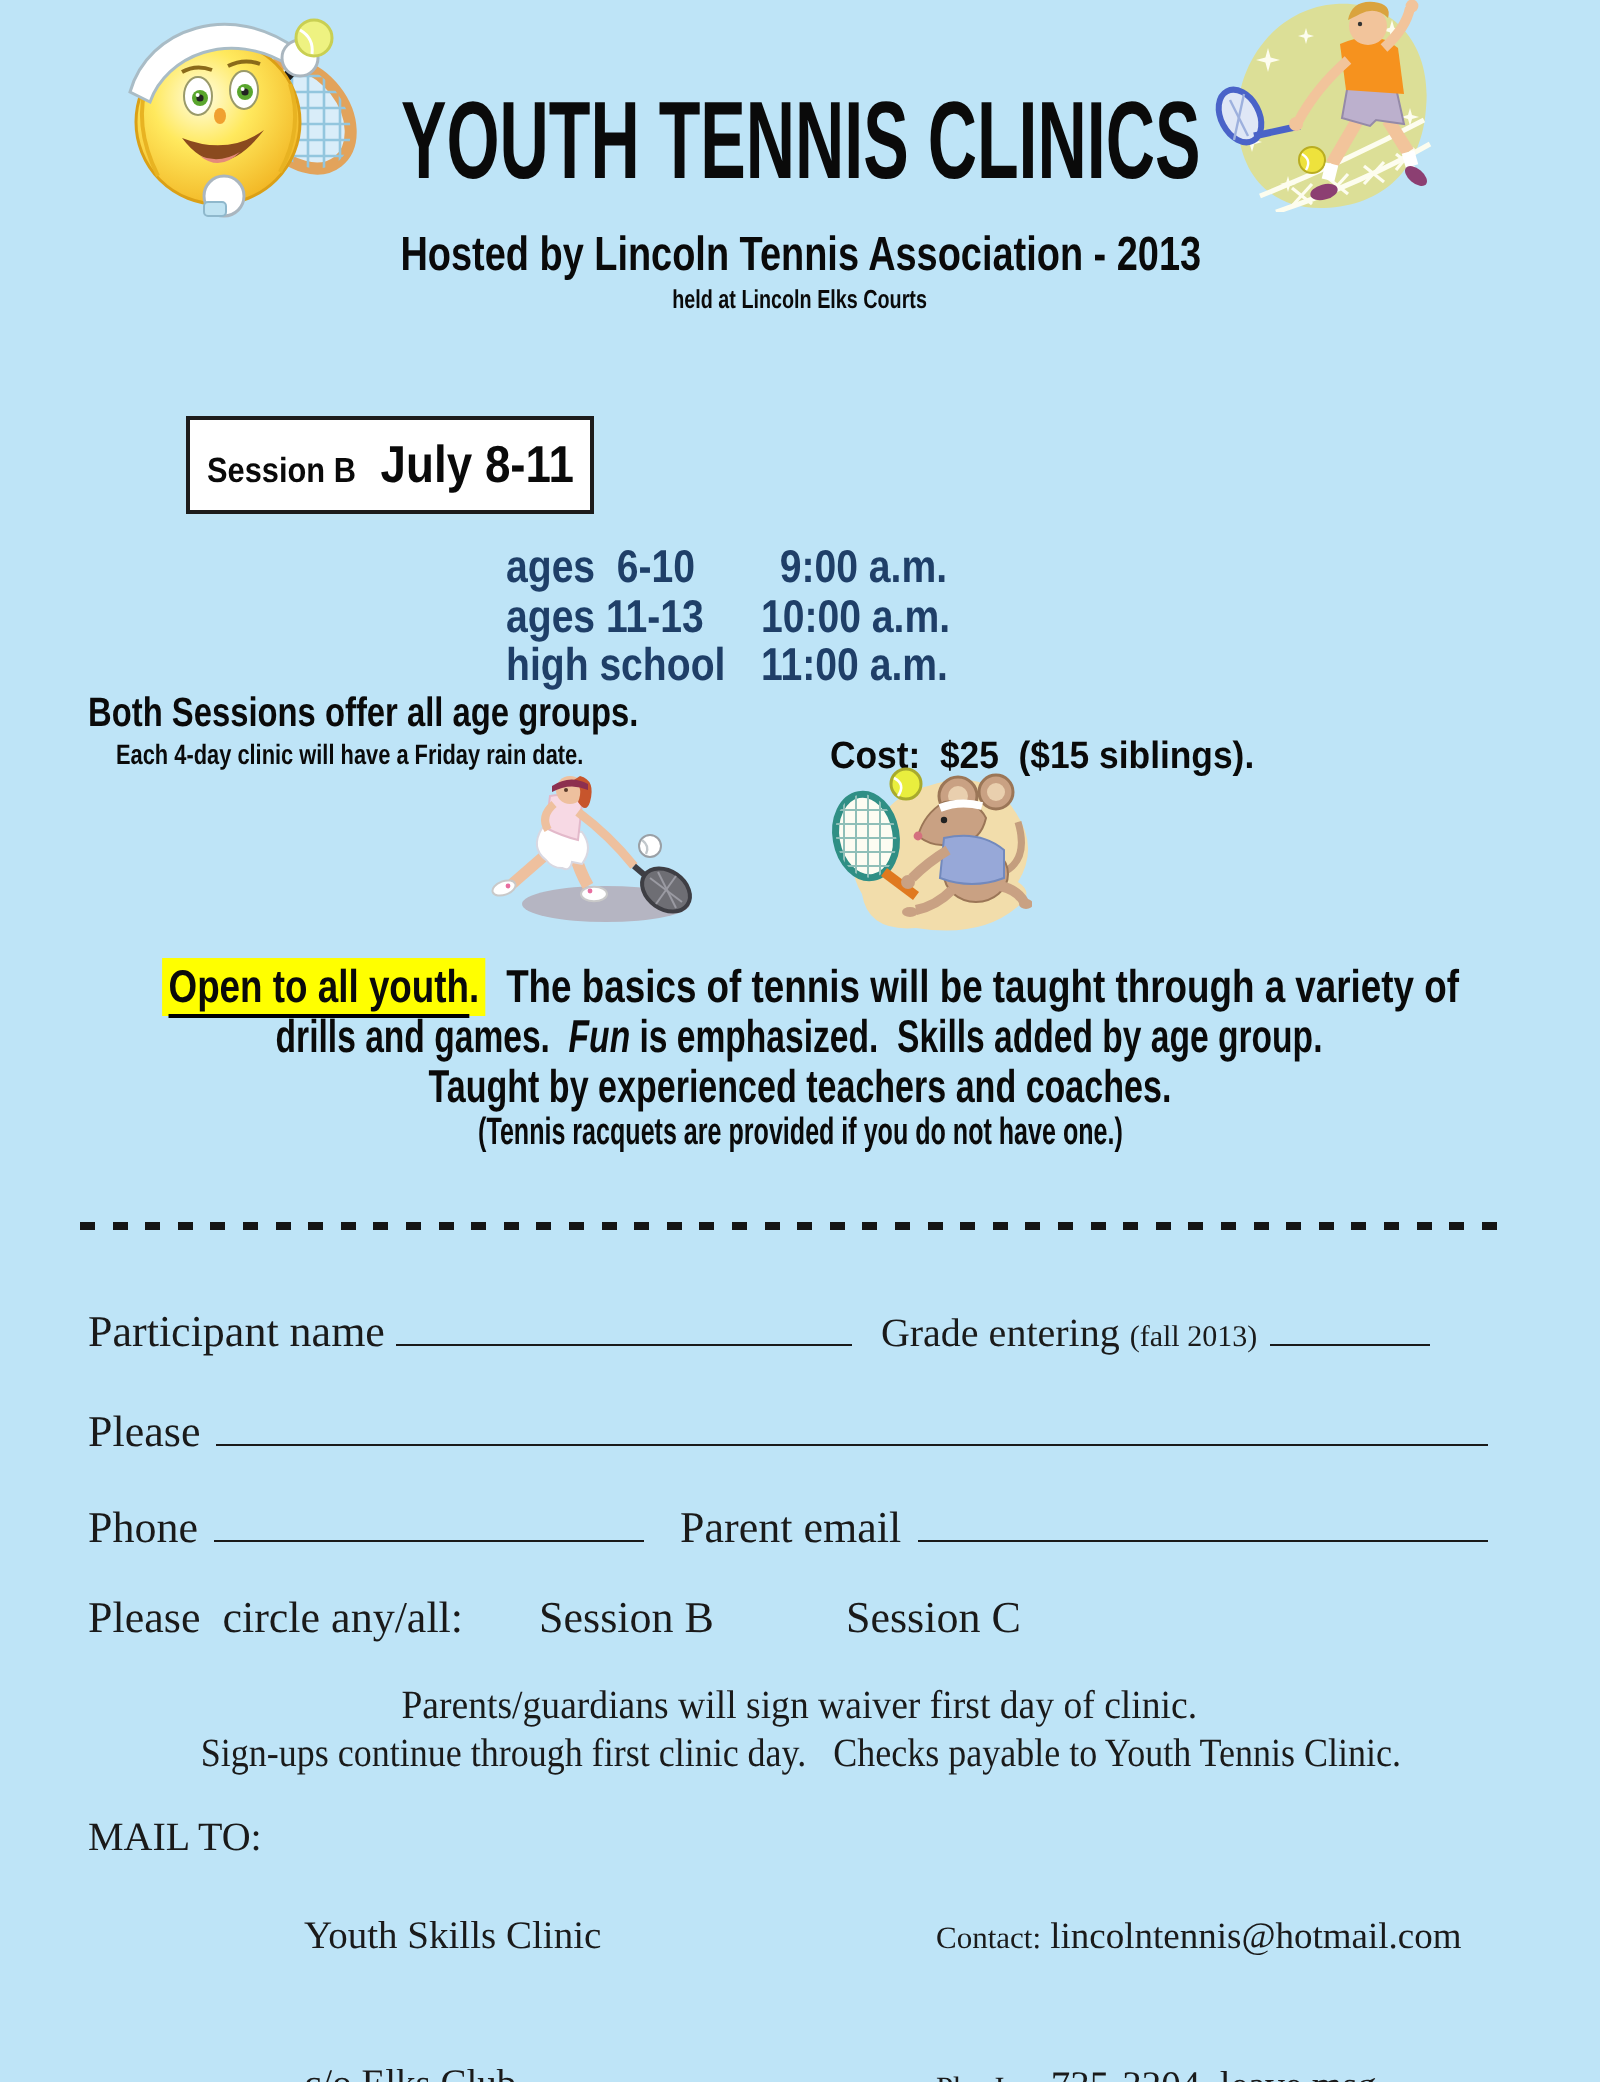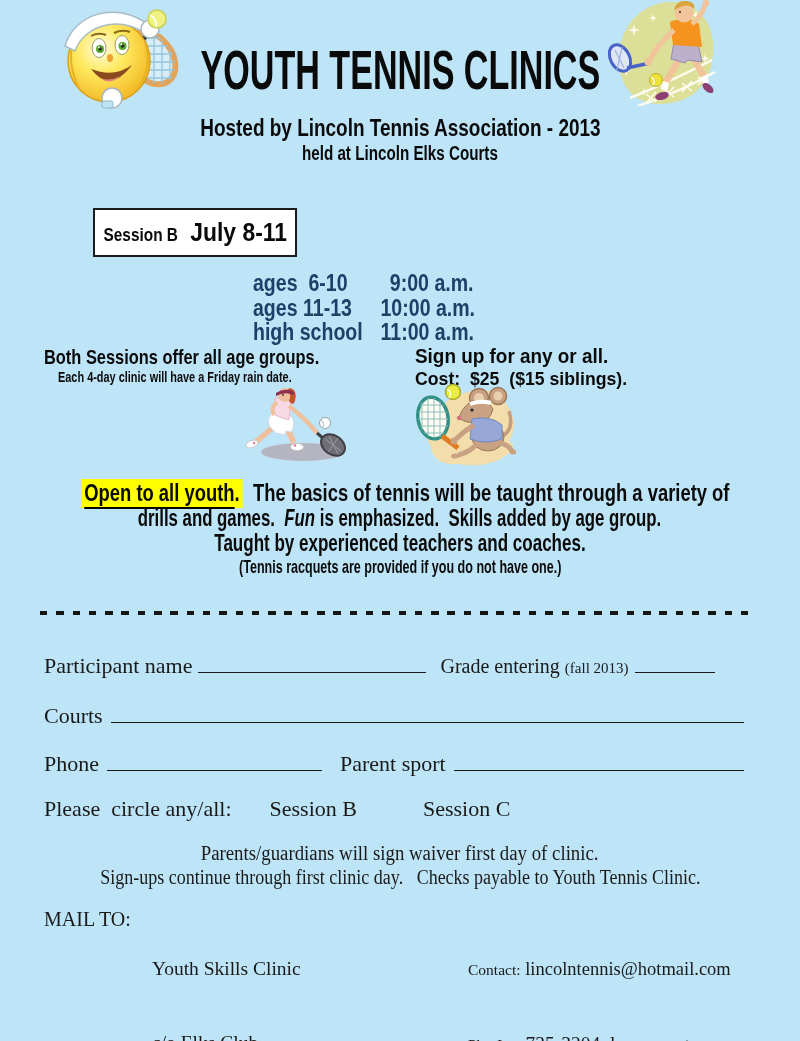--- a/index.html
+++ b/index.html
@@ -12,21 +12,21 @@
   .b { font-weight:bold; }
   .center { left:0; width:100%; text-align:center; }
   
   .cx { display:inline-block; white-space:pre; transform:scaleX(var(--sx,.8)); transform-origin:0 50%; }
   .cxc { transform-origin:50% 50%; }
   .serif { font-family:"Liberation Serif", serif; color:#1a1a1a; }
   .navy { color:#1f3f68; }
 
   .title { top:38px; font-size:55px; font-weight:bold; letter-spacing:0; }
   .sub1 { top:114px; font-size:24px; font-weight:bold; }
-  .sub2 { top:142px; font-size:20px; font-weight:bold; }
+  .sub2 { top:142px; font-size:13px; font-weight:bold; }
 
   .sbox {
     background:#ffffff; border:2px solid #1c1c1c; height:45px;
     display:flex; align-items:center; justify-content:center;
   }
   .sbox .lab { font-size:17.5px; font-weight:bold; margin-right:14px; }
   .sbox .dat { font-size:26px; font-weight:bold; }
 
   .sched { left:253px; top:271px; transform:scaleX(.85); transform-origin:left top; }
   .srow { line-height:24.5px; font-size:23px; font-weight:bold; white-space:pre; }
@@ -165,23 +165,20 @@
     <div class="srow"><span class="sgroup">ages 11-13</span><span class="stime">10:00 a.m.</span></div>
     <div class="srow"><span class="sgroup">high school</span><span class="stime">11:00 a.m.</span></div>
   </div>
 
   <div class="abs b" style="left:44px;top:345px;font-size:20.5px">
     <span class="cx" style="--sx:.80">Both Sessions offer all age groups.</span>
   </div>
   <div class="abs b" style="left:58px;top:369px;font-size:14px">
     <span class="cx" style="--sx:.78">Each 4-day clinic will have a Friday rain date.</span>
   </div>
-  <div class="abs b" style="left:415px;top:344px;font-size:21px">
-    <span class="cx" style="--sx:.90">Sign up for any or all.</span>
-  </div>
   <div class="abs b" style="left:415px;top:368px;font-size:19px">
     <span class="cx" style="--sx:.93">Cost:  $25  ($15 siblings).</span>
   </div>
 
   <svg class="abs" style="left:243px;top:386px" width="120" height="78" viewBox="0 0 120 78">
     <ellipse cx="60" cy="66" rx="42" ry="9" fill="#b5b5c2"></ellipse>
     <path d="M36,36 L13,56" stroke="#eec09e" stroke-width="5.5" fill="none"></path>
     <ellipse cx="9" cy="58" rx="6" ry="3.4" transform="rotate(-20 9 58)" fill="#fff" stroke="#c9c9c9"></ellipse>
     <circle cx="11" cy="57" r="1.2" fill="#e86ea0"></circle>
     <path d="M44,40 Q47,50 51,57" stroke="#eec09e" stroke-width="6" fill="none"></path>
@@ -264,28 +261,28 @@
 
   <div class="abs frow serif" style="top:650px;font-size:22px">
     <span>Participant name</span>
     <span class="blank" style="width:228px;margin-left:6px"></span>
     <span style="margin-left:14px;font-size:20px">Grade entering</span>
     <span style="margin-left:5px;font-size:15px">(fall 2013)</span>
     <span class="blank" style="width:80px;margin-left:6px"></span>
   </div>
 
   <div class="abs frow serif" style="top:700px;font-size:22px">
-    <span>Courts</span>
+    <span>Please</span>
     <span class="blank" style="flex:1;margin-left:8px"></span>
   </div>
 
   <div class="abs frow serif" style="top:748px;font-size:22px">
     <span>Phone</span>
     <span class="blank" style="width:215px;margin-left:8px"></span>
-    <span style="margin-left:18px">Parent sport</span>
+    <span style="margin-left:18px">Parent email</span>
     <span class="blank" style="flex:1;margin-left:8px"></span>
   </div>
 
   <div class="abs frow serif" style="top:796px;font-size:22px">
     <span>Please  circle any/all:</span>
     <span style="margin-left:38px">Session B</span>
     <span style="margin-left:66px">Session C</span>
   </div>
 
   <div class="abs center serif" style="top:842px;font-size:20px">

